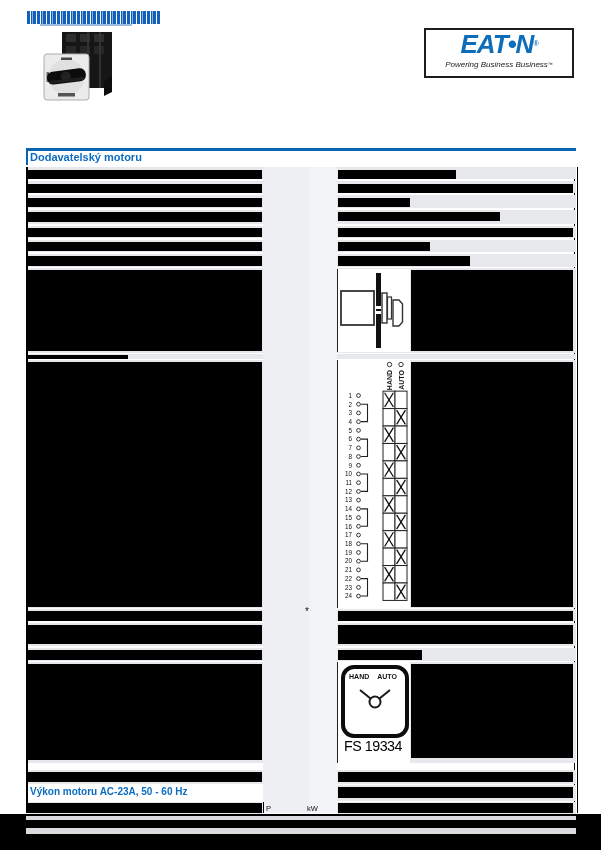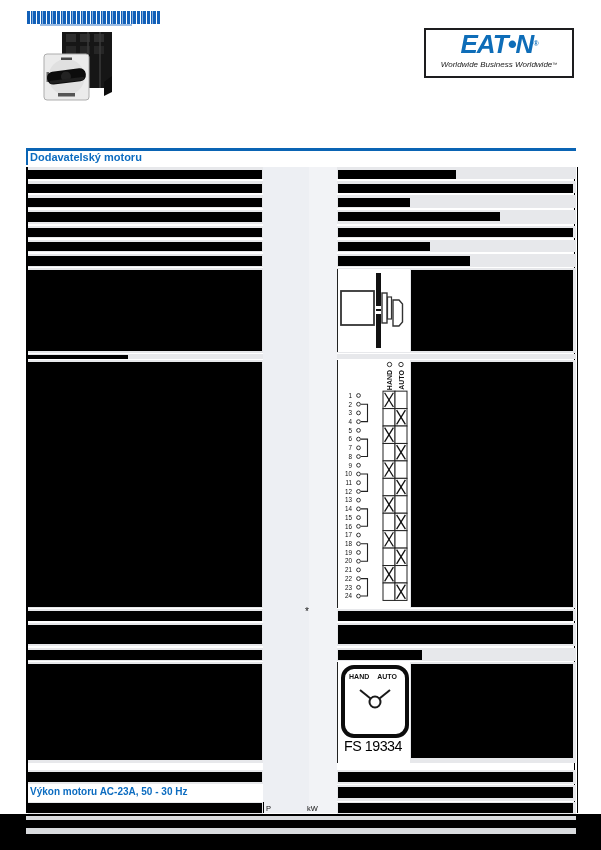--- a/index.html
+++ b/index.html
@@ -69,21 +69,21 @@
     <g transform="rotate(-7 26 51)">
       <rect x="7" y="44" width="39" height="13" rx="6" fill="#0c0c0c"></rect>
       <circle cx="26" cy="50.5" r="5" fill="#222"></circle>
       <rect x="9" y="53" width="35" height="3" rx="1.5" fill="#1f1f1f"></rect>
     </g>
     <rect x="18" y="67" width="17" height="3.5" fill="#555"></rect>
   </svg>
 
   <div class="logo-box">
     <div class="logo-word"><span>EAT•N</span><span class="logo-reg">®</span></div>
-    <div class="logo-tag"><span>Worldwide Business Worldwide</span><span class="logo-tm">™</span></div>
+    <div class="logo-tag"><span>Powering Business Business</span><span class="logo-tm">™</span></div>
   </div>
 
   <div class="blue-rule"></div>
   <div class="blue-tick"></div>
   <div class="section-title">Dodavatelský motoru</div>
 
   <div class="band" style="left:263px;width:46px;background:#edeff3;"></div>
   <div class="band" style="left:309px;width:28px;background:#f2f3f6;"></div>
 
   <div class="vline" style="left:26px;top:167px;width:1.5px;height:646px;"></div>
@@ -299,21 +299,21 @@
       <line x1="32.5" y1="36.5" x2="22" y2="28" stroke="#1a1a1a" stroke-width="2"></line>
       <line x1="41.5" y1="36.5" x2="52" y2="28" stroke="#1a1a1a" stroke-width="2"></line>
     </svg>
   </div>
   <div class="plate-labels">
     <span>HAND</span>
     <span>AUTO</span>
   </div>
   <div class="fs-code">FS 19334</div>
 
-  <div class="subsection-title">Výkon motoru AC-23A, 50 - 30 Hz</div>
+  <div class="subsection-title">Výkon motoru AC-23A, 50 - 60 Hz</div>
 
   <div class="tinytxt" style="left:266px;top:804px;">P</div>
   <div class="tinytxt" style="left:307px;top:804px;">kW</div>
 
   <div class="footer-black"></div>
   <div class="footer-stripe" style="left:26px;top:815.5px;width:550px;height:4.5px;"></div>
   <div class="footer-stripe" style="left:26px;top:827.5px;width:550px;height:6.5px;"></div>
 
 </div>
 

